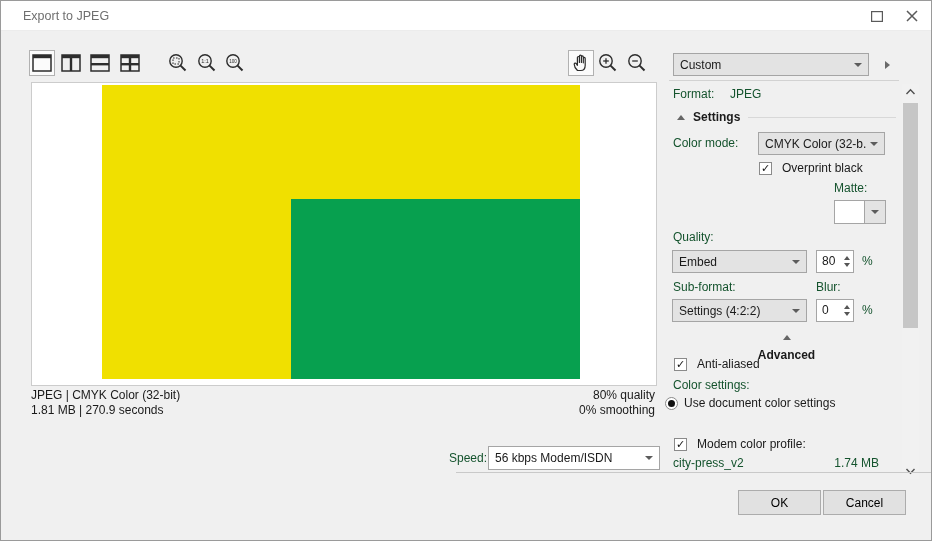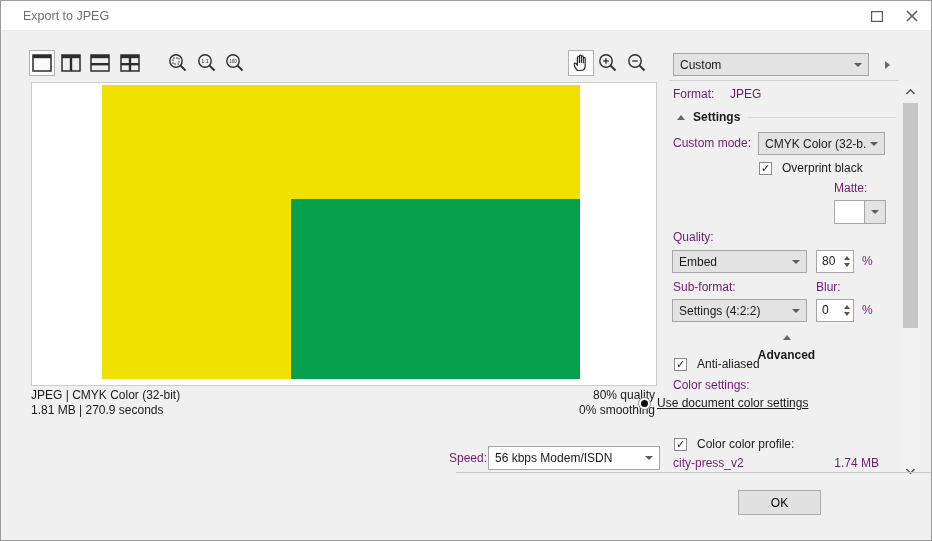--- a/index.html
+++ b/index.html
@@ -17,21 +17,21 @@
   .tbtn.selected { border:1px solid #b1b1b1; background:#fbfbfb; }
 
   
   .preview-panel { position:absolute; left:30px; top:81px; width:626px; height:304px; background:#fff; border:1px solid #cccccc; overflow:hidden; }
   .rect { position:absolute; }
 
   
   .status { position:absolute; line-height:15px; color:#1a1a1a; }
 
   
-  .lbl { position:absolute; white-space:nowrap; color:#701a75; }
+  .lbl { position:absolute; white-space:nowrap; color:#14532d; }
   .dd { position:absolute; border:1px solid #a5a5a5; background:#e3e3e3; display:flex; align-items:center; padding:0 6px; }
   .dd.white { background:#ffffff; }
   .dd .txt { flex:1; white-space:nowrap; overflow:hidden; }
   .arr-down { width:0; height:0; border-left:4px solid transparent; border-right:4px solid transparent; border-top:4px solid #5c5c5c; margin-left:4px; flex:none; }
   .arr-right { width:0; height:0; border-top:4px solid transparent; border-bottom:4px solid transparent; border-left:5px solid #6a6a6a; }
   .spin { position:absolute; border:1px solid #a5a5a5; background:#fff; display:flex; align-items:stretch; }
   .spin .val { flex:1; padding:3px 0 0 5px; }
   .spin .btns { width:13px; display:flex; flex-direction:column; align-items:center; justify-content:center; gap:3px; }
   .tri-up { width:0; height:0; border-left:3.5px solid transparent; border-right:3.5px solid transparent; border-bottom:4px solid #555; }
   .tri-down { width:0; height:0; border-left:3.5px solid transparent; border-right:3.5px solid transparent; border-top:4px solid #555; }
@@ -178,21 +178,21 @@
 
   <span class="lbl" style="left:672px; top:86px;">Format:</span>
   <span class="lbl" style="left:729px; top:86px;">JPEG</span>
 
   <div class="sec-header" style="left:676px; top:109px; width:219px;">
     <span class="collapse-up"></span>
     <span>Settings</span>
     <span class="sec-line"></span>
   </div>
 
-  <span class="lbl" style="left:672px; top:135px;">Custom mode:</span>
+  <span class="lbl" style="left:672px; top:135px;">Color mode:</span>
   <div class="dd" style="left:757px; top:131px; width:127px; height:23px;">
     <span class="txt">CMYK Color (32-b...</span>
     <span class="arr-down"></span>
   </div>
 
   <div class="check-row" style="left:758px; top:160px;">
     <span class="cb-box checked"></span>
     <span>Overprint black</span>
   </div>
 
@@ -239,42 +239,43 @@
     <span class="sec-line"></span>
   </div>
 
   <div class="check-row" style="left:673px; top:356px;">
     <span class="cb-box checked"></span>
     <span>Anti-aliased</span>
   </div>
 
   <span class="lbl" style="left:672px; top:377px;">Color settings:</span>
 
-  <div class="radio-row" style="left:637px; top:395px;text-decoration:underline;">
+  <div class="radio-row" style="left:664px; top:395px;">
     <span class="radio checked"></span>
     <span>Use document color settings</span>
   </div>
 
   <div class="check-row" style="left:673px; top:436px;">
     <span class="cb-box checked"></span>
-    <span>Color color profile:</span>
+    <span>Modem color profile:</span>
   </div>
   <span class="lbl" style="left:672px; top:455px;">city-press_v2</span>
   <span class="lbl" style="right:52px; top:455px;">1.74 MB</span>
 
   <div class="scrollbar">
     <div class="sb-arrow" style="top:0;">
       <svg width="11" height="8" viewBox="0 0 11 8">
           <polyline points="1.5,6 5.5,1.8 9.5,6" fill="none" stroke="#505050" stroke-width="1.4"></polyline>
         </svg>
     </div>
     <div class="sb-thumb"></div>
     <div class="sb-arrow" style="bottom:0;">
       <svg width="11" height="8" viewBox="0 0 11 8">
           <polyline points="1.5,2 5.5,6.2 9.5,2" fill="none" stroke="#505050" stroke-width="1.4"></polyline>
         </svg>
     </div>
   </div>
 
   <div class="hsep" style="left:455px; top:471px; width:477px; background:#c9c9c9;"></div>
   <div class="btn" style="left:737px; top:489px; width:83px; height:25px;">OK</div>
+  <div class="btn" style="left:822px; top:489px; width:83px; height:25px;">Cancel</div>
 
 </div>
 
 </body></html>

